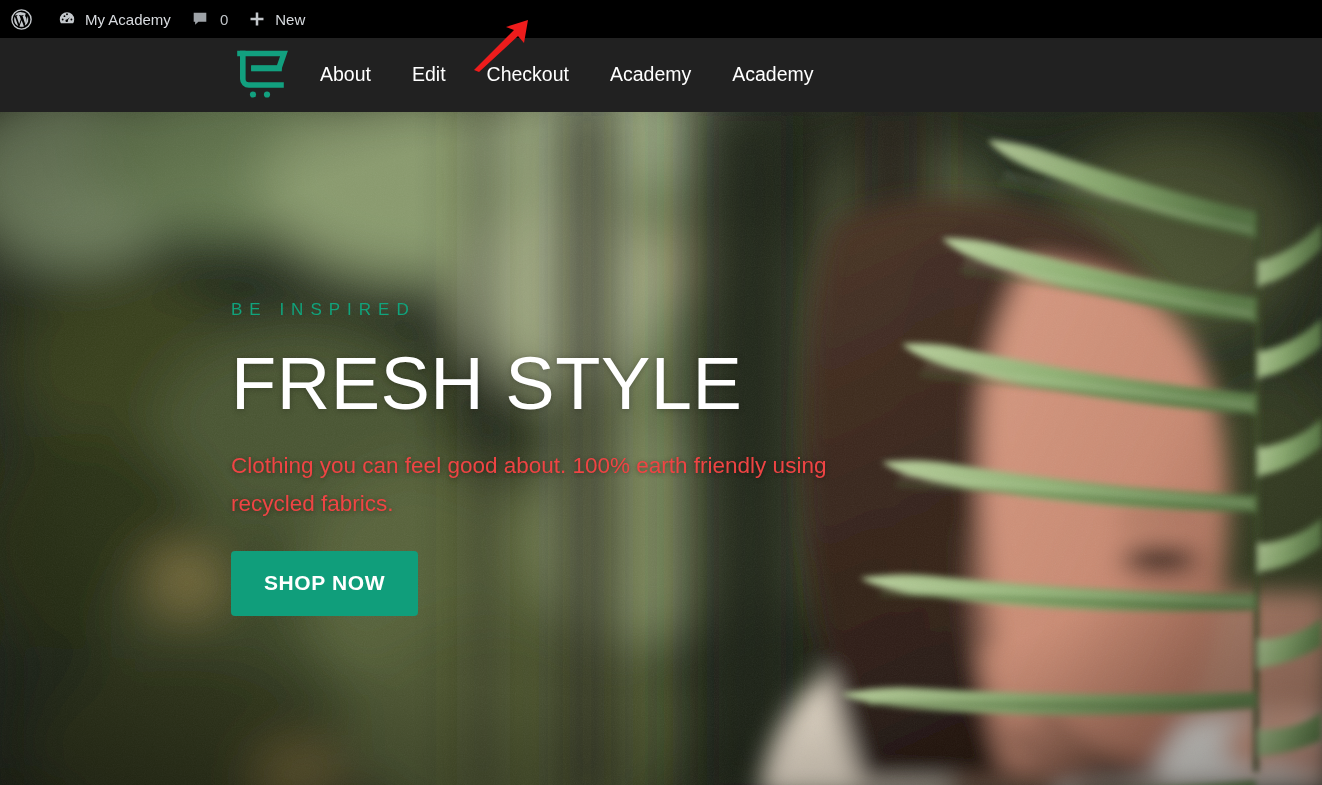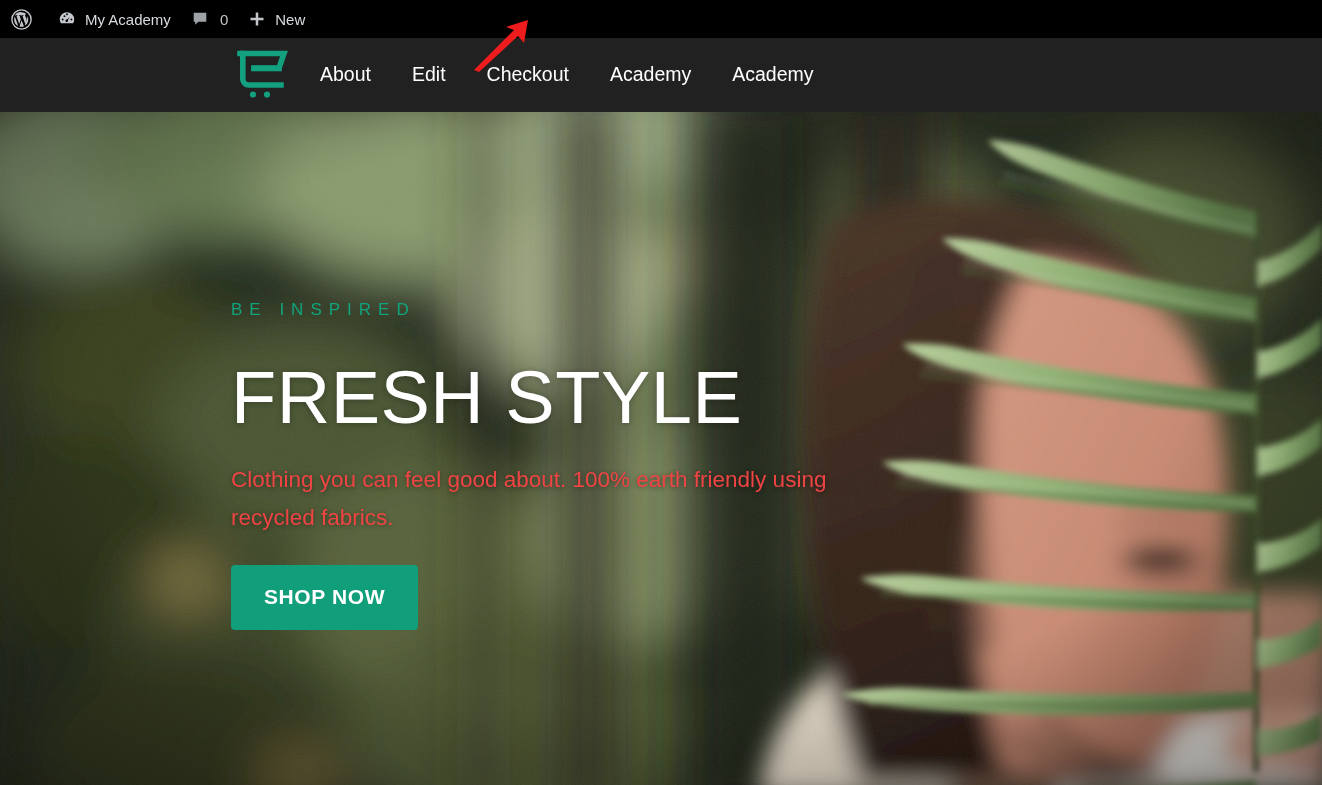--- a/index.html
+++ b/index.html
@@ -96,21 +96,21 @@
     position: absolute;
     left: 231px; top: 188px;
     width: 680px;
     z-index: 5;
   }
   #eyebrow {
     color: #11a37c;
     font-size: 17px;
     letter-spacing: 7px;
     font-weight: 400;
-    margin-bottom: 40px;
+    margin-bottom: 26px;
   }
   #hero-title {
     color: #ffffff;
     font-size: 74px;
     font-weight: 300;
     letter-spacing: 0.5px;
     line-height: 1.04;
     margin-bottom: 24px;
     font-family: Liberation Sans, sans-serif;
     text-shadow: 0 1px 6px rgba(0,0,0,0.28);

